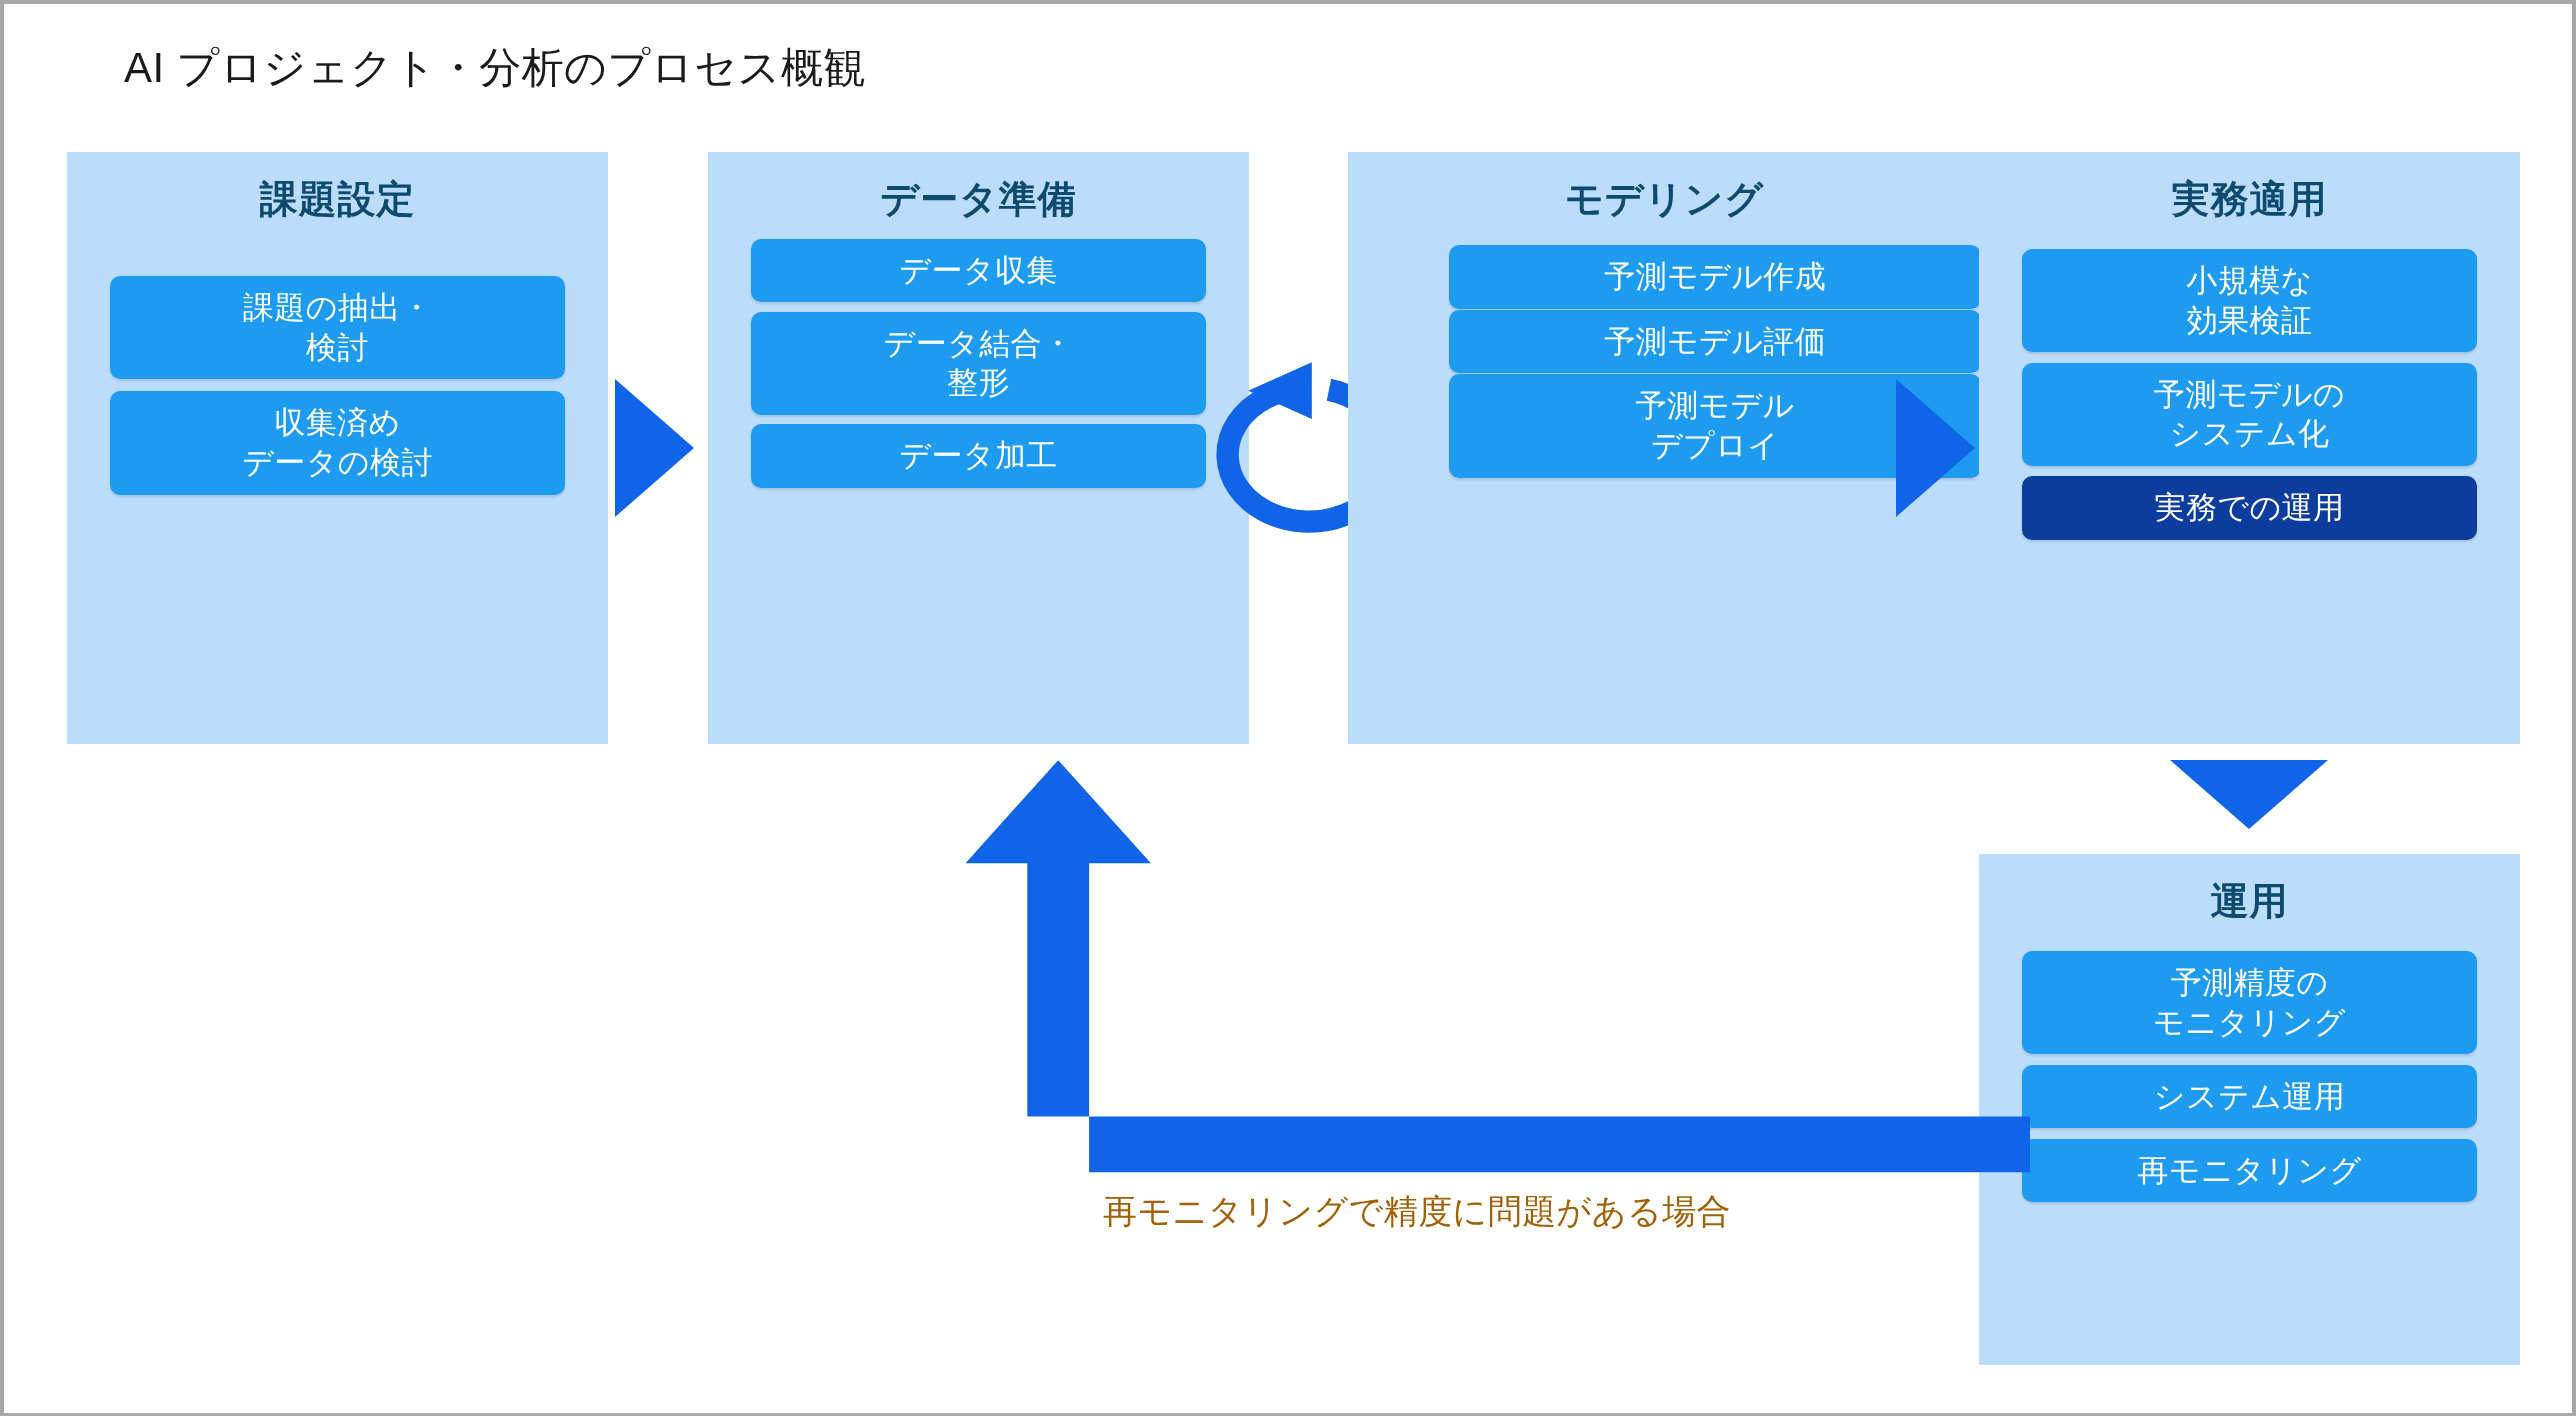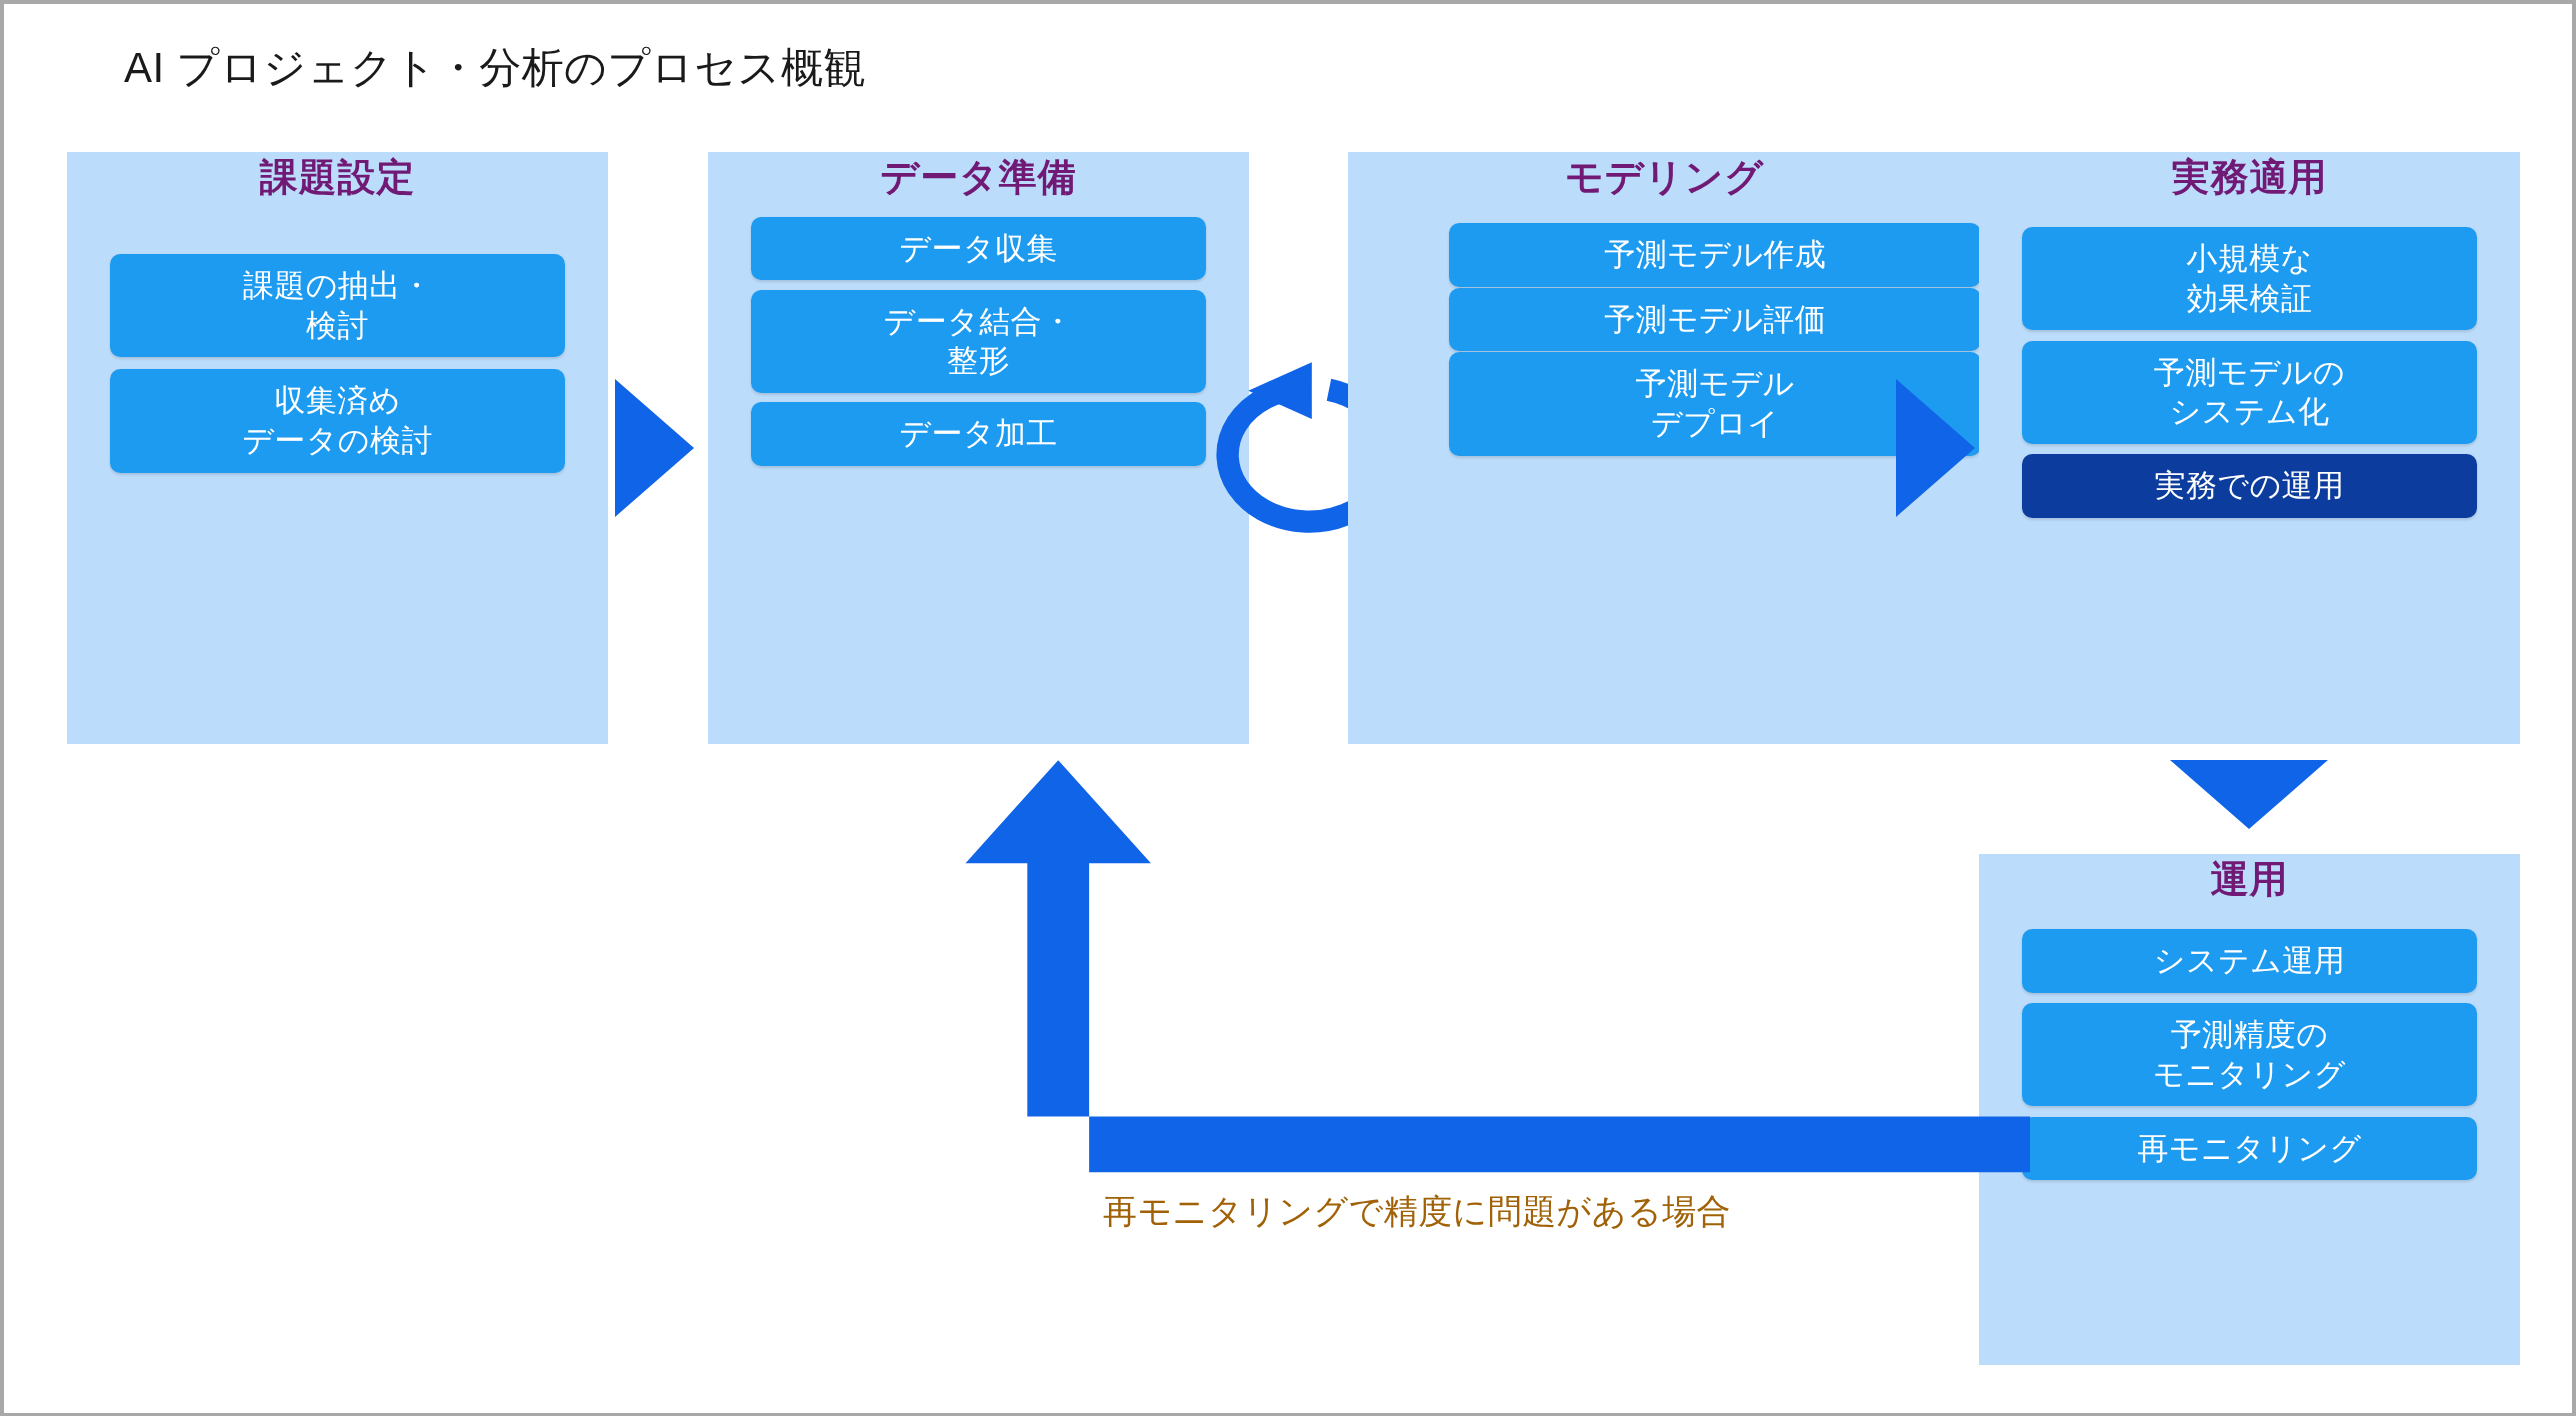--- a/index.html
+++ b/index.html
@@ -34,21 +34,22 @@
     position: absolute;
     background: #bcdcfb;
     box-sizing: border-box;
     display: flex;
     flex-direction: column;
     align-items: center;
   }
   .panel-title {
     font-size: 38px;
     font-weight: 700;
-    color: #701a75;
+    color: #0c4a6e;
+    margin-top: 22px;
     margin-bottom: 12px;
     white-space: nowrap;
     letter-spacing: 0.9px;
   }
   .items {
     width: 100%;
     display: flex;
     flex-direction: column;
     align-items: center;
     gap: 10.3px;
@@ -180,22 +181,22 @@
       <div class="item">予測モデルの<br>システム化</div>
       <div class="item highlight">実務での運用</div>
     </div>
   </div>
 
   <div class="tri-down" id="arrow-down"></div>
 
   <div class="panel" id="panel-operate">
     <div class="panel-title">運用</div>
     <div class="items">
+      <div class="item">予測精度の<br>モニタリング</div>
       <div class="item">システム運用</div>
-      <div class="item">予測精度の<br>モニタリング</div>
       <div class="item">再モニタリング</div>
     </div>
   </div>
 
   <svg id="feedback-arrow" viewBox="0 0 1300 490">
     <path d="M 1300 480
              L 1300 415
              L 132 415
              L 132 120
              L 60 120

